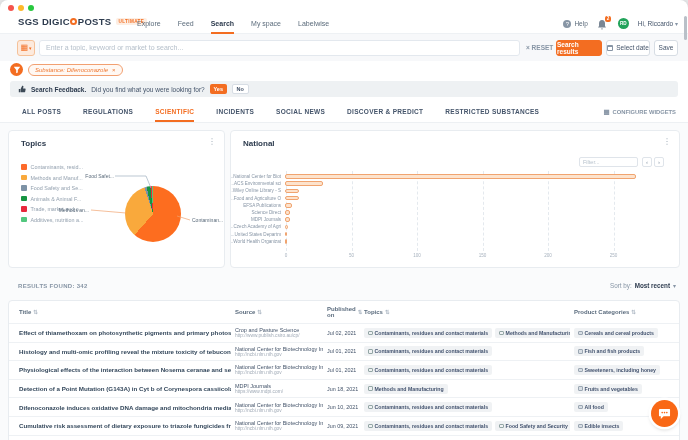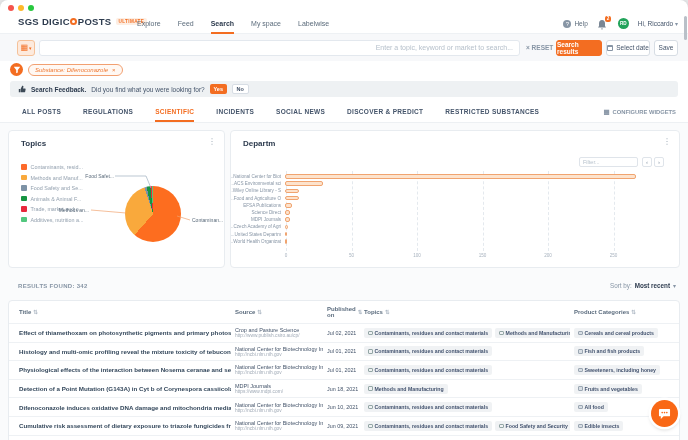--- a/index.html
+++ b/index.html
@@ -23,21 +23,21 @@
   .bell-wrap { position:relative; width:12px; height:14px; }
   .badge { position:absolute; top:-1px; right:-2px; background:#f36d21; color:#fff; font-size:4.6px; font-weight:bold; border-radius:2px; padding:.5px 1.5px; }
   .avatar { width:11px; height:11px; border-radius:50%; background:#21a35a; color:#fff; font-size:4.6px; font-weight:bold; display:flex; align-items:center; justify-content:center; }
   .greet { font-size:6.5px; color:#44546a; }
   .caret { color:#8795a5; font-size:6px; }
   
   .searchband { position:absolute; top:34px; left:0; right:0; height:27px; background:#f7f8fa; display:flex; align-items:center; }
   .cat-btn { position:absolute; left:17px; width:18px; height:16px; background:#fdeadd; border:1px solid #f5c199; border-radius:3px;
              display:flex; align-items:center; justify-content:center; gap:1px; color:#f36d21; font-size:7px; cursor:pointer; }
   .search-input { position:absolute; left:39px; width:481px; height:16px; background:#fff; border:1px solid #e3e8ee; border-radius:3px;
-                  font-size:7px; color:#44546a; padding:0 6px; font-family:"Liberation Sans",sans-serif;text-align:right; }
+                  font-size:7px; color:#44546a; padding:0 6px; font-family:"Liberation Sans",sans-serif; }
   .search-input::placeholder { color:#b6c0cb; }
   .reset { position:absolute; left:526px; font-size:6.5px; font-weight:bold; color:#8795a5; cursor:pointer; }
   .btn { border-radius:3px; font-size:6.5px; cursor:pointer; display:flex; align-items:center; justify-content:center; }
   .btn-primary { position:absolute; left:556px; width:46px; height:16px; background:#f36d21; color:#fff; font-weight:bold; border:1px solid #f36d21; }
   .btn-date { position:absolute; left:606px; width:44px; height:16px; background:#fff; border:1px solid #d7dde4; color:#44546a; gap:3px; }
   .btn-save { position:absolute; left:654px; width:24px; height:16px; background:#fff; border:1px solid #d7dde4; color:#44546a; }
   .cal { width:6px; height:6px; border:1px solid #8795a5; border-top:2px solid #8795a5; border-radius:1px; }
   
   .chiprow { position:absolute; top:63px; left:10px; display:flex; align-items:center; gap:5px; }
   .funnel-btn { width:13px; height:13px; border-radius:50%; background:#f36d21; display:flex; align-items:center; justify-content:center; cursor:pointer; }
@@ -229,21 +229,21 @@
         <polyline points="106,45 137,45 142,57" fill="none" stroke="#9fb0bf" stroke-width="0.7"></polyline>
         <polyline points="82,79 117,82" fill="none" stroke="#f0a470" stroke-width="0.7"></polyline>
         <polyline points="168,85 181,89" fill="none" stroke="#f0a470" stroke-width="0.7"></polyline>
       </svg>
       <div class="callout" style="left:55px; top:41.5px; width:50px; text-align:right;">Food Safet...</div>
       <div class="callout" style="left:32px; top:76px; width:48px; text-align:right;">Methods an...</div>
       <div class="callout" style="left:183px; top:86px;">Contaminan...</div>
     </div>
 
     <div class="card" style="left:230px; top:7px; width:450px; height:138px;">
-      <div class="card-title">Departm</div>
+      <div class="card-title">National</div>
       <div class="kebab">⋮</div>
       <input class="filter-input" style="left: 348px; top: 26px;" placeholder="Filter...">
       <div class="pg-btn" style="left:411px; top:26px;">‹</div>
       <div class="pg-btn" style="left:423px; top:26px;">›</div>
       <div id="sources-grid" style="position:absolute; left:55px; top:40px; width:385px; height:80px;">
           <div class="gridline" style="left: 0px;"></div>
           <div class="gridline" style="left: 65.5px;"></div>
           <div class="gridline" style="left: 131px;"></div>
           <div class="gridline" style="left: 196.5px;"></div>
           <div class="gridline" style="left: 262px;"></div>

